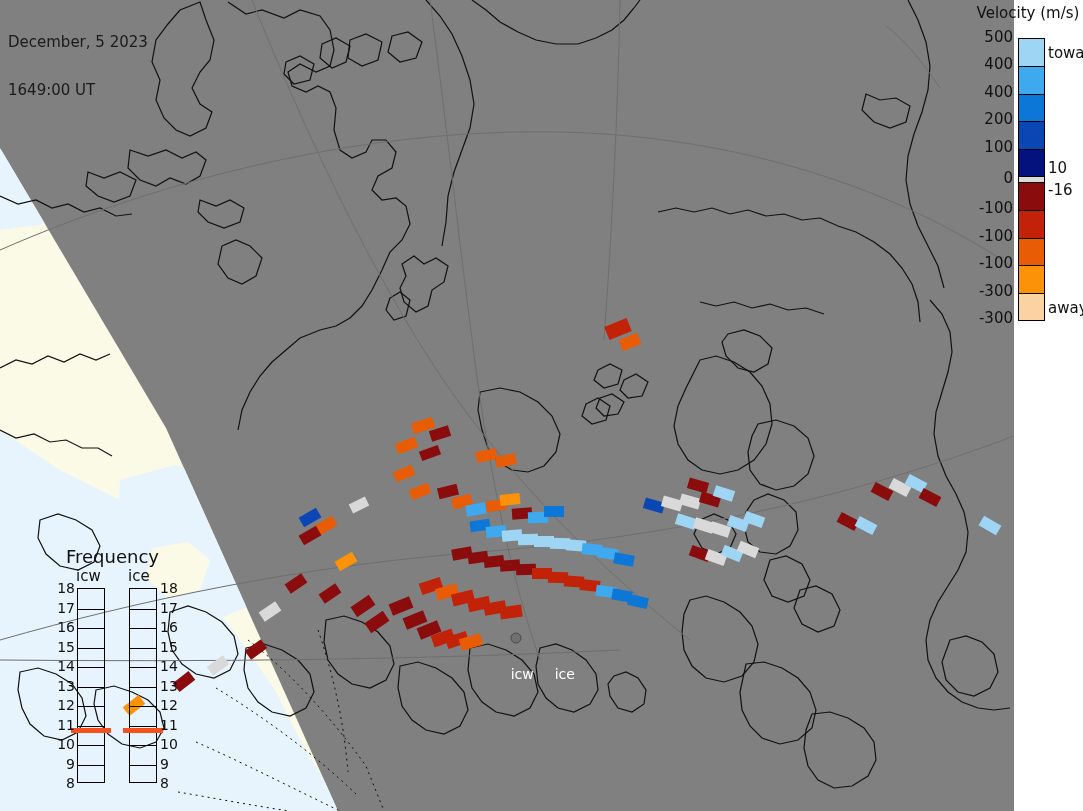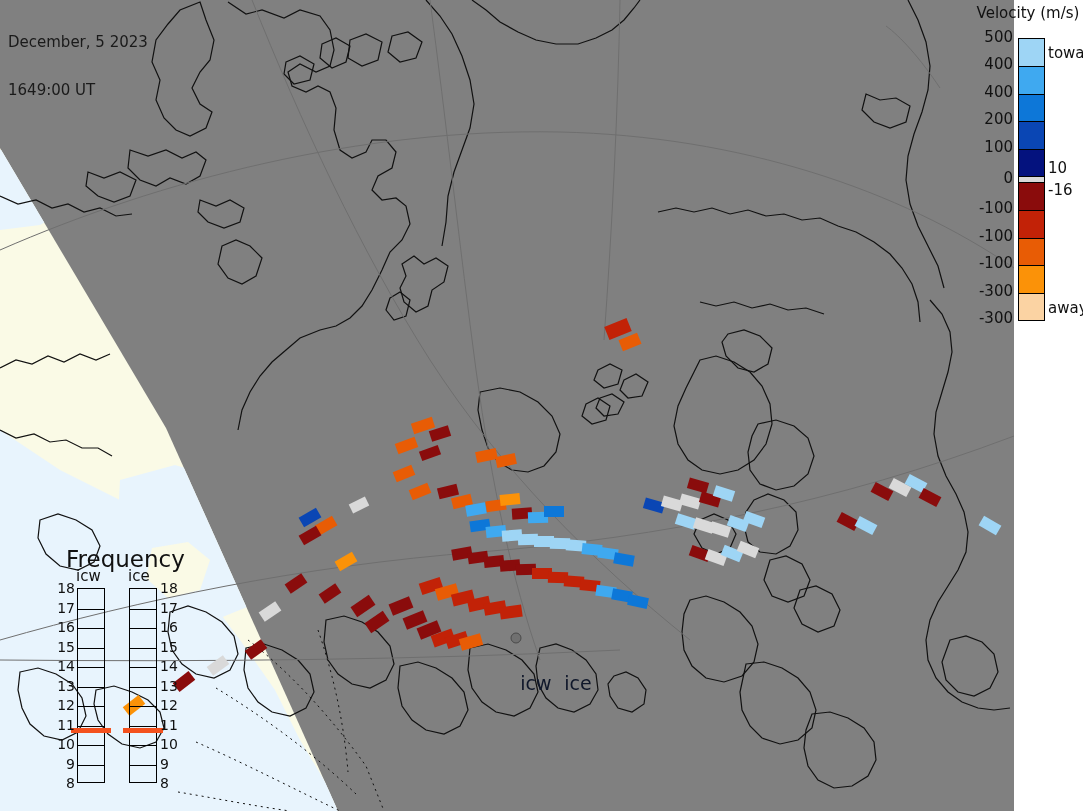--- a/index.html
+++ b/index.html
@@ -10,27 +10,27 @@
   
   #map-panel{position:absolute;left:0;top:0;width:1014px;height:811px;background:#808080;overflow:hidden;text-decoration:underline;}
 
   svg.layer{position:absolute;left:0;top:0;width:1014px;height:811px;overflow:visible;}
 
   
   .map-text{position:absolute;color:#000;font-family:"DejaVu Sans","Liberation Sans",sans-serif;white-space:pre;}
   #title-block{left:8px;top:2px;font-size:15px;line-height:16px;letter-spacing:0px;}
   #title-block div{color:#1a1a1a;}
 
-  #center-labels{left:484px;top:650px;font-size:19px;color:#0f172a;}
+  #center-labels{left:484px;top:650px;font-size:14px;color:#ffffff;}
   #center-labels span{display:inline-block;}
   #lbl-icw-ctr{width:44px;}
 
   
   #freq-legend{position:absolute;left:50px;top:546px;width:150px;height:250px;}
-  #freq-title{position:absolute;left:16px;top:0px;font-size:23px;color:#111;}
+  #freq-title{position:absolute;left:16px;top:0px;font-size:18px;color:#111;}
   #freq-sub-icw{position:absolute;left:26px;top:21px;font-size:15px;color:#111;}
   #freq-sub-ice{position:absolute;left:78px;top:21px;font-size:15px;color:#111;}
 
   .freq-col{position:absolute;top:42px;width:28px;height:195px;border:1px solid #000;background:transparent;box-sizing:border-box;}
   #freq-col-icw{left:27px;}
   #freq-col-ice{left:79px;}
   .freq-tick{position:absolute;left:0;width:100%;height:0;border-top:1px solid #000;}
   .freq-marker{position:absolute;height:5px;background:#f4511e;}
   #freq-marker-icw{left:21px;width:40px;}
   #freq-marker-ice{left:73px;width:40px;}

